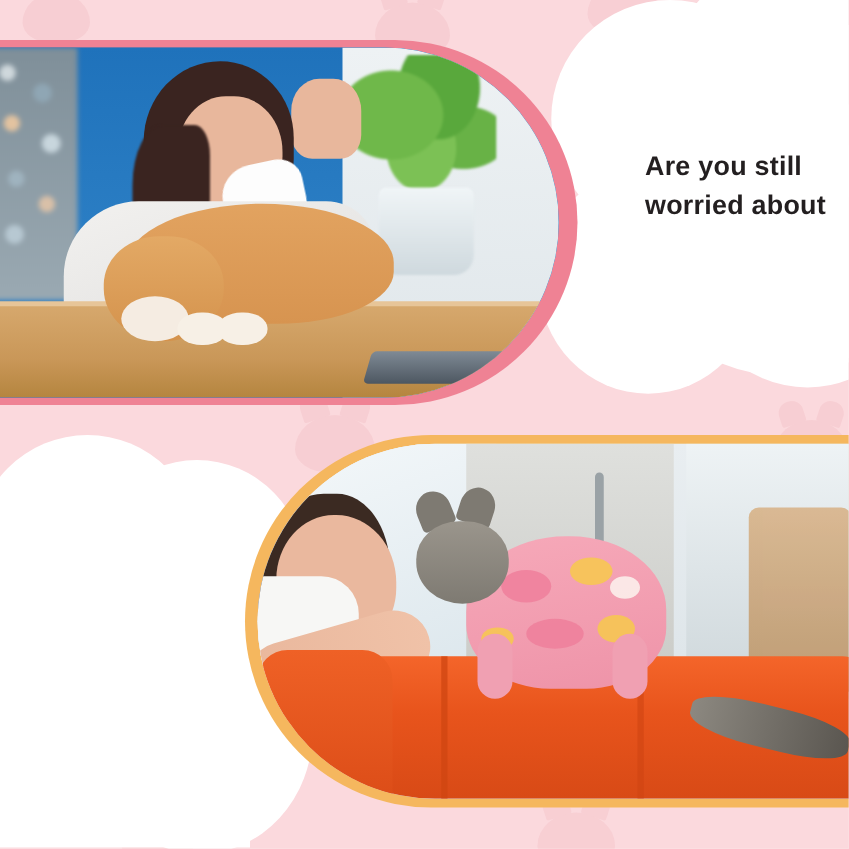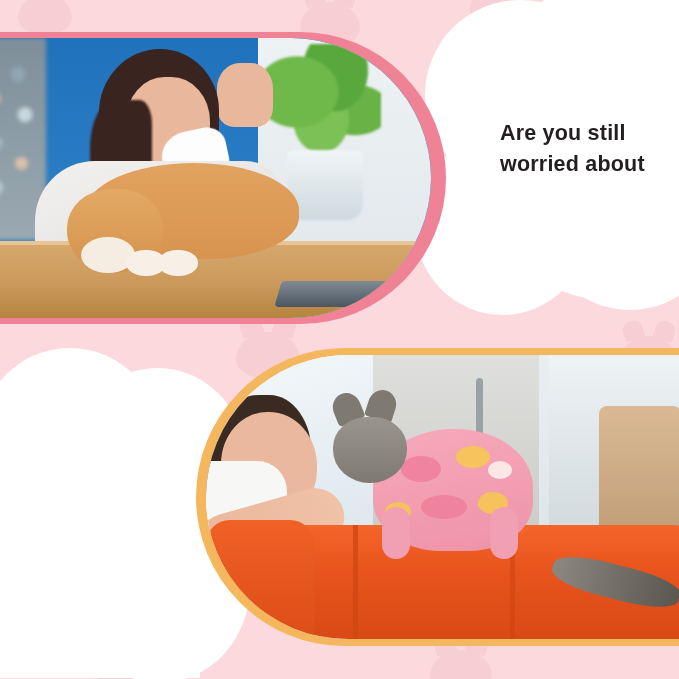--- a/index.html
+++ b/index.html
@@ -17,21 +17,21 @@
   .cat-ghost::before,.cat-ghost::after{content:"";position:absolute;top:-36%;width:34%;height:46%;background:#f7cdd2;border-radius:48% 48% 8% 8%;}
   .cat-ghost::before{left:6%;transform:rotate(-18deg);}
   .cat-ghost::after{right:6%;transform:rotate(18deg);}
 
   
   .cloud{position:absolute;}
   .cloud span{position:absolute;background:#ffffff;border-radius:50%;}
   .cloud .body{background:#ffffff;position:absolute;}
 
   
-  #top-section{position:absolute;left:0;top:0;width:553px;height:348px;}
+  #top-section{position:absolute;left:16px;top:0;width:553px;height:348px;}
 
   
   #top-cloud{left:395px;top:-40px;width:330px;height:390px;}
 
   
   #top-photo-frame{
     position:absolute;left:-24px;top:32px;width:470px;height:292px;
     background:#ef8294;
     border-radius:0 160px 160px 0;
     padding:7px 8px 7px 0;box-sizing:border-box;

